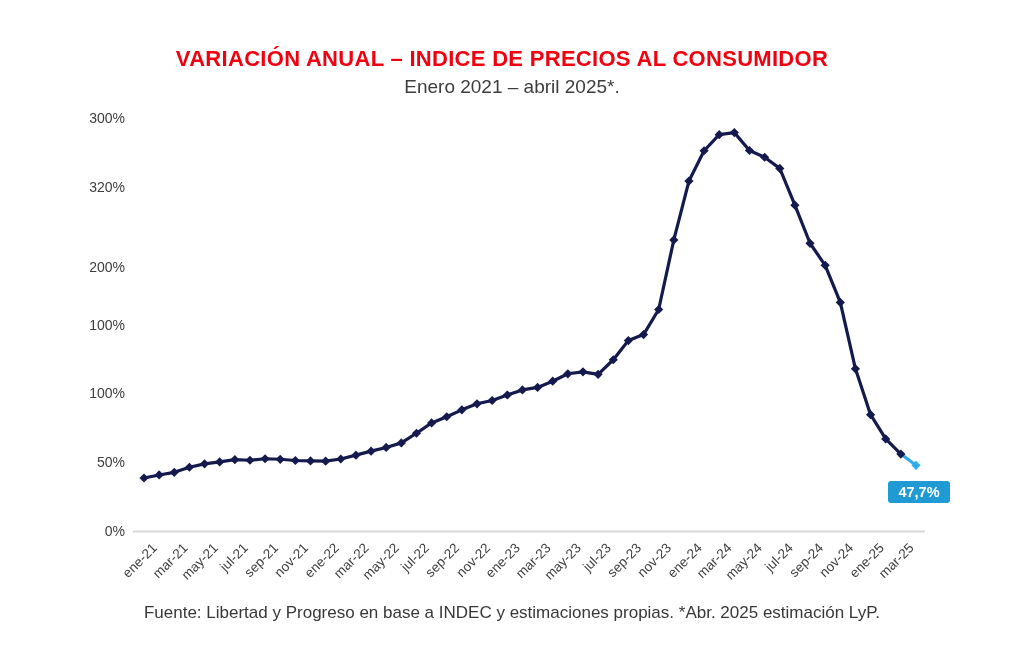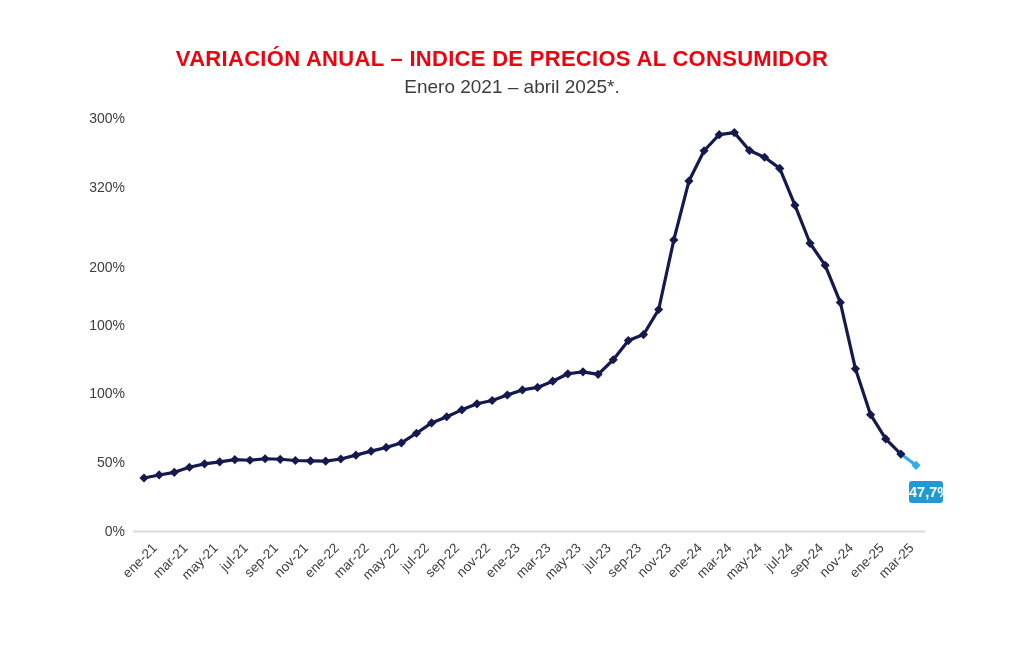--- a/index.html
+++ b/index.html
@@ -60,30 +60,29 @@
     color: var(--text-dark, #3f3f3f);
     white-space: nowrap;
     transform: rotate(-45deg);
     transform-origin: 100% 0%;
     line-height: 14px;
   }
   .value-callout {
     position: absolute;
     left: 888px;
     top: 481px;
-    width: 34px;
+    width: 62px;
     height: 22px;
     background: var(--callout-bg, #1f9ad2);
     border-radius: 3px;
     color: #ffffff;
     font-size: 14.5px;
     font-weight: 700;
     text-align: center;
     line-height: 22px;
-    margin-left: 21px;
   }
   .source-note {
     position: absolute;
     top: 603px;
     left: 0;
     width: 1024px;
     text-align: center;
     font-size: 17px;
     color: #383838;
   }
@@ -188,14 +187,15 @@
       <div class="x-tick" style="right: 268.51px; top: 541px;">may-24</div>
       <div class="x-tick" style="right: 238.235px; top: 541px;">jul-24</div>
       <div class="x-tick" style="right: 207.961px; top: 541px;">sep-24</div>
       <div class="x-tick" style="right: 177.686px; top: 541px;">nov-24</div>
       <div class="x-tick" style="right: 147.412px; top: 541px;">ene-25</div>
       <div class="x-tick" style="right: 117.137px; top: 541px;">mar-25</div>
     </div>
 
   <div class="value-callout">47,7%</div>
 
+  <div class="source-note">Fuente: Libertad y Progreso en base a INDEC y estimaciones propias. *Abr. 2025 estimación LyP.</div>
 
 </div>
 
 </body></html>

